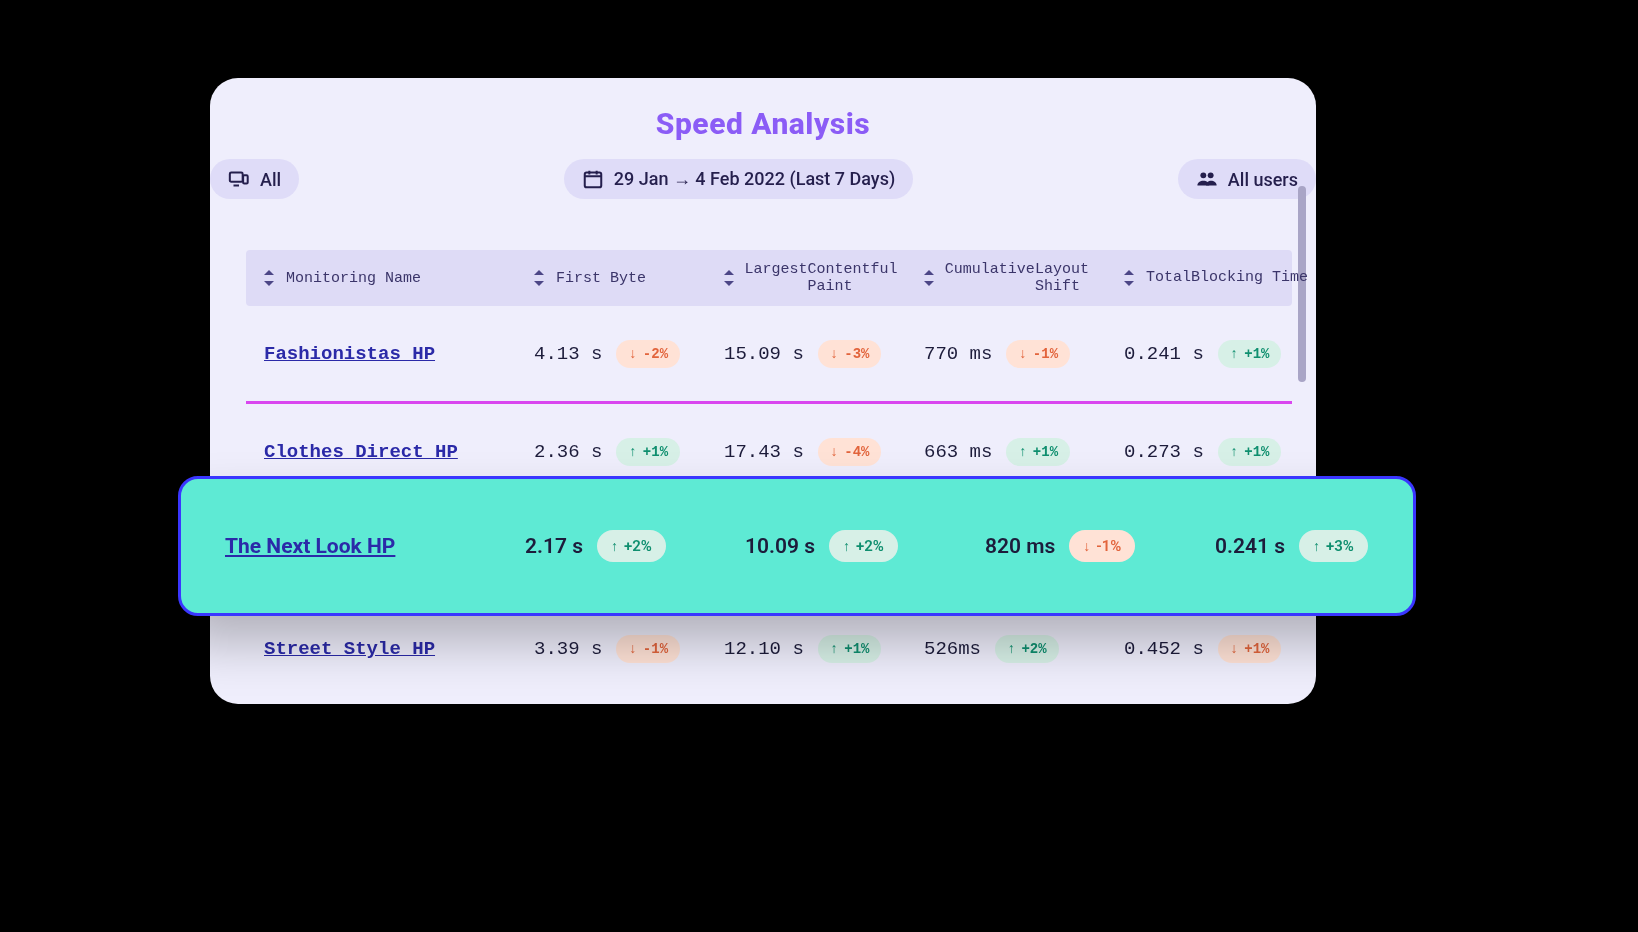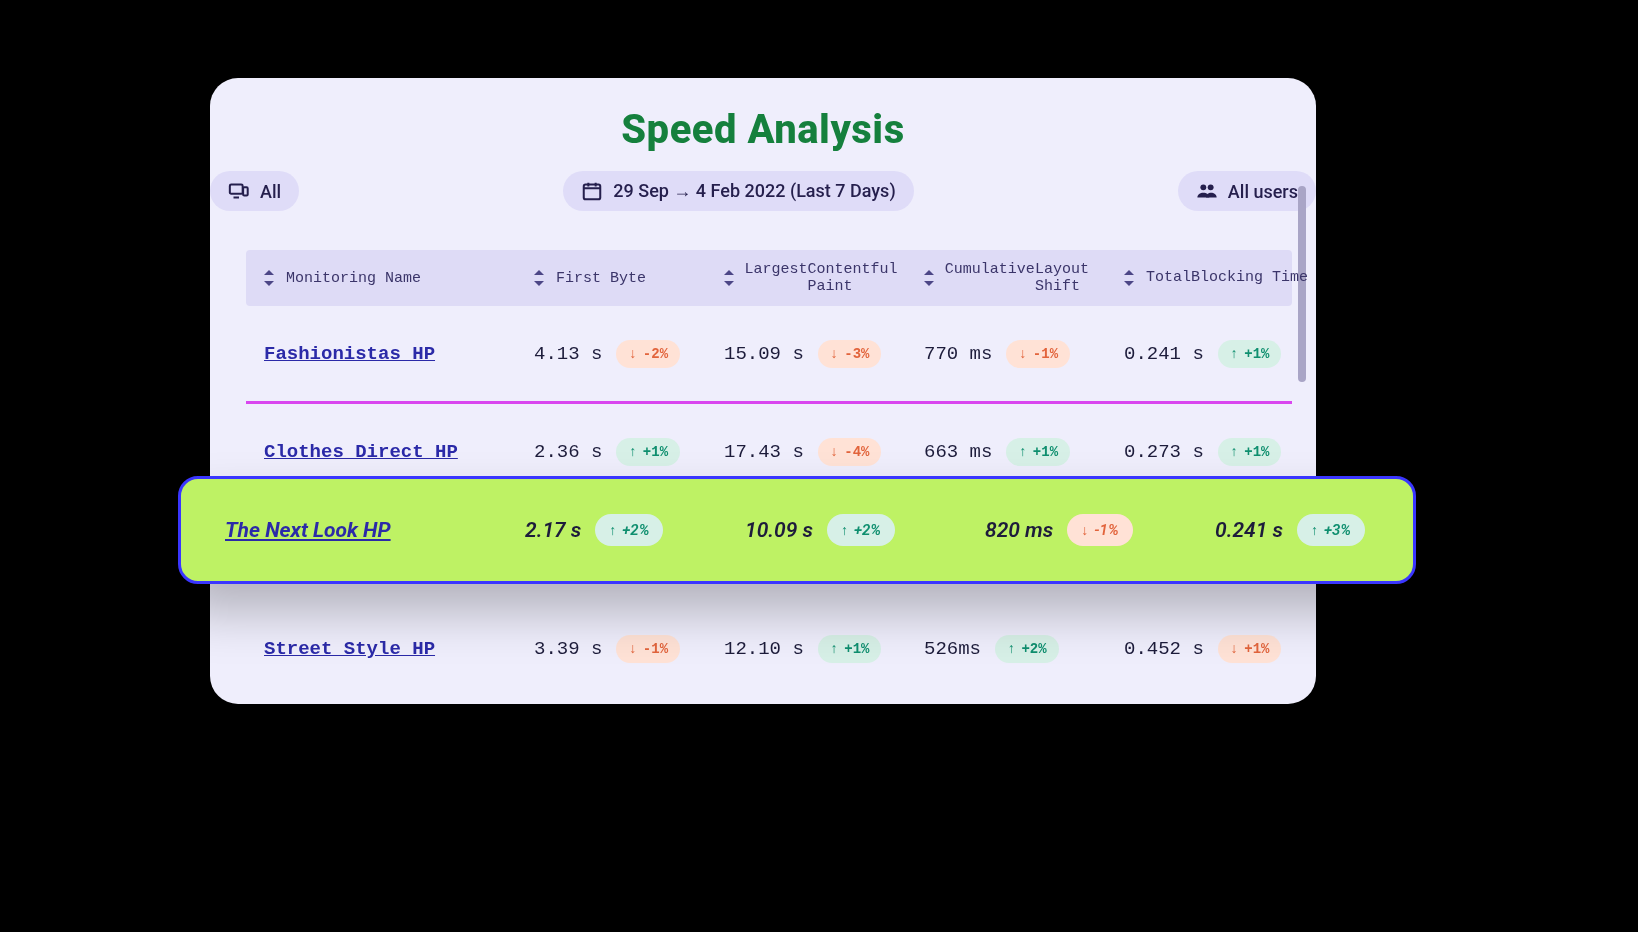--- a/index.html
+++ b/index.html
@@ -13,23 +13,23 @@
     background: #efeefc;
     border-radius: 28px;
     box-shadow: 0 40px 70px rgba(0,0,0,0.35);
     overflow: hidden;
   }
 
   .title {
     width: 100%;
     text-align: center;
     margin-top: 28px;
-    font-size: 40px;
+    font-size: 30px;
     font-weight: 800;
-    color: #15803d;
+    color: #8b5cf6;
     letter-spacing: .5px;
   }
 
   .filters {
     display: flex;
     gap: 31px;
     justify-content: space-between;
     margin-top: 18px;
   }
   .pill {
@@ -102,28 +102,27 @@
     font-size: 14px; font-weight: 600;
   }
   .badge.down { background: #ffe2d6; color: #e2643c; }
   .badge.up   { background: #d7f0e7; color: #0f8f6f; }
   .arrow { font-size: 14px; line-height: 1; }
 
   
   .highlight {
     position: absolute;
     left: 178px; top: 476px;
-    width: 1238px; height: 108px;
-    background: #bef264;
+    width: 1238px; height: 140px;
+    background: #5eead4;
     border: 3px solid #3a36ff;
     border-radius: 20px;
     box-shadow: 0 28px 50px rgba(0,0,0,0.25);
     display: flex; align-items: center;
     padding: 0 44px;
-    font-style: italic;
   }
   .hgrid {
     display: grid;
     grid-template-columns: 300px 220px 240px 230px 230px;
     width: 100%;
     align-items: center;
   }
   .hlink { color: #2b2aa8; font-size: 21px; font-weight: 700; text-decoration: underline; cursor: pointer; }
   .hval { color: #1d1c3b; font-size: 21px; font-weight: 600; }
   .hbadge { height: 32px; padding: 0 14px; font-size: 15px; }
@@ -142,21 +141,21 @@
             <path d="M6 19h6"></path>
             <rect x="16.5" y="8" width="5" height="9" rx="1.2"></rect>
           </svg>
         <span>All</span>
       </div>
       <div class="pill">
         <svg viewBox="0 0 24 24" fill="none" stroke="#251f4d" stroke-width="2.2">
             <rect x="3" y="5" width="18" height="16" rx="2"></rect>
             <path d="M3 9h18M8 3v4M16 3v4"></path>
           </svg>
-        <span>29 Sep → 4 Feb 2022 (Last 7 Days)</span>
+        <span>29 Jan → 4 Feb 2022 (Last 7 Days)</span>
       </div>
       <div class="pill">
         <svg viewBox="0 0 24 24" fill="#251f4d">
             <circle cx="8" cy="8" r="3.2"></circle>
             <circle cx="16" cy="8" r="3.2"></circle>
             <path d="M1.5 19c0-3 3-5 6.5-5s6.5 2 6.5 5z"></path>
             <path d="M11 19c0-3 2.5-5 5.5-5s6 2 6 5z"></path>
           </svg>
         <span>All users</span>
       </div>

